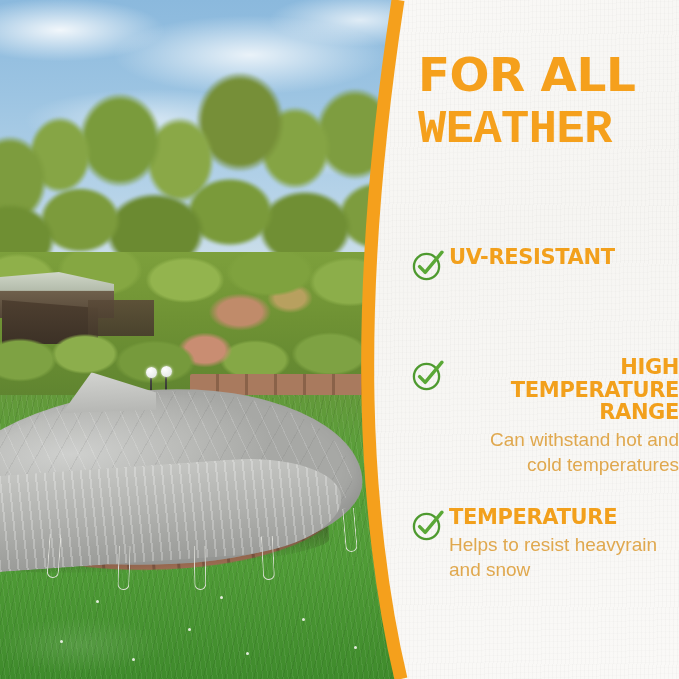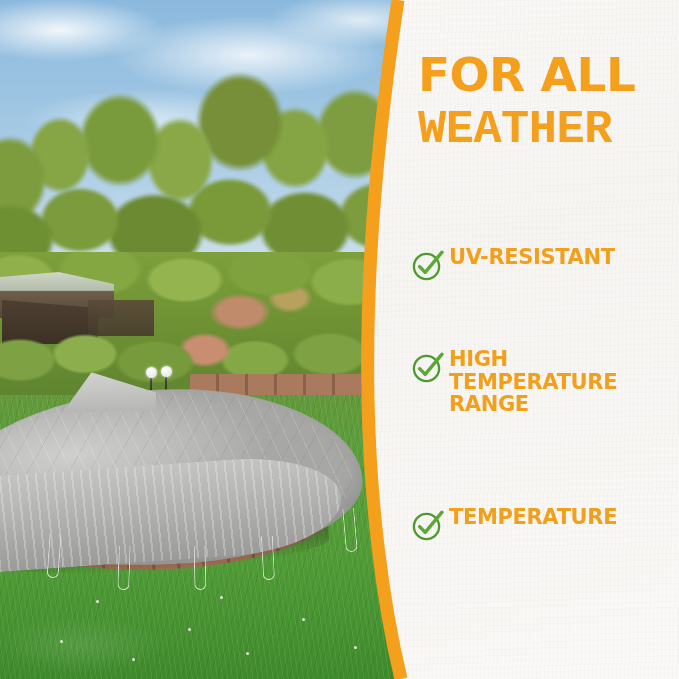--- a/index.html
+++ b/index.html
@@ -281,21 +281,21 @@
   .headline-line { display: block; white-space: nowrap; }
   .headline-line.l2 { margin-top: 8px; font-family: Liberation Mono, monospace; }
 
   
   .feature {
     position: absolute;
     left: 2px;
     width: 272px;
   }
   .f1 { top: 218px; margin-top: 28px; }
-  .f2 { top: 348px; }
+  .f2 { top: 356px; text-align: right; }
   .f3 { top: 506px; }
 
   .check-icon {
     position: absolute;
     left: 4px; top: 2px;
     width: 34px; height: 34px;
   }
 
   .feature-body {
     margin-left: 42px;
@@ -398,27 +398,31 @@
     </div>
 
     <div class="feature f2">
       <svg class="check-icon" viewBox="0 0 34 34">
         <circle cx="15.5" cy="18.5" r="12.6" fill="none" stroke="#4E9A2F" stroke-width="2.3"></circle>
         <path d="M 8.6,18.6 L 14.2,24.4 L 31.0,4.2" fill="none" stroke="#5AA836" stroke-width="3.4" stroke-linecap="round" stroke-linejoin="round"></path>
       </svg>
       <div class="feature-body">
         <div class="feature-title">HIGH TEMPERATURE
 RANGE</div>
+        <div class="feature-text">Can withstand hot and
+cold temperatures</div>
       </div>
     </div>
 
     <div class="feature f3">
       <svg class="check-icon" viewBox="0 0 34 34">
         <circle cx="15.5" cy="18.5" r="12.6" fill="none" stroke="#4E9A2F" stroke-width="2.3"></circle>
         <path d="M 8.6,18.6 L 14.2,24.4 L 31.0,4.2" fill="none" stroke="#5AA836" stroke-width="3.4" stroke-linecap="round" stroke-linejoin="round"></path>
       </svg>
       <div class="feature-body">
         <div class="feature-title">TEMPERATURE</div>
+        <div class="feature-text">Helps to resist heavyrain
+and snow</div>
       </div>
     </div>
 
   </div>
 </div>
 
 </body></html>

